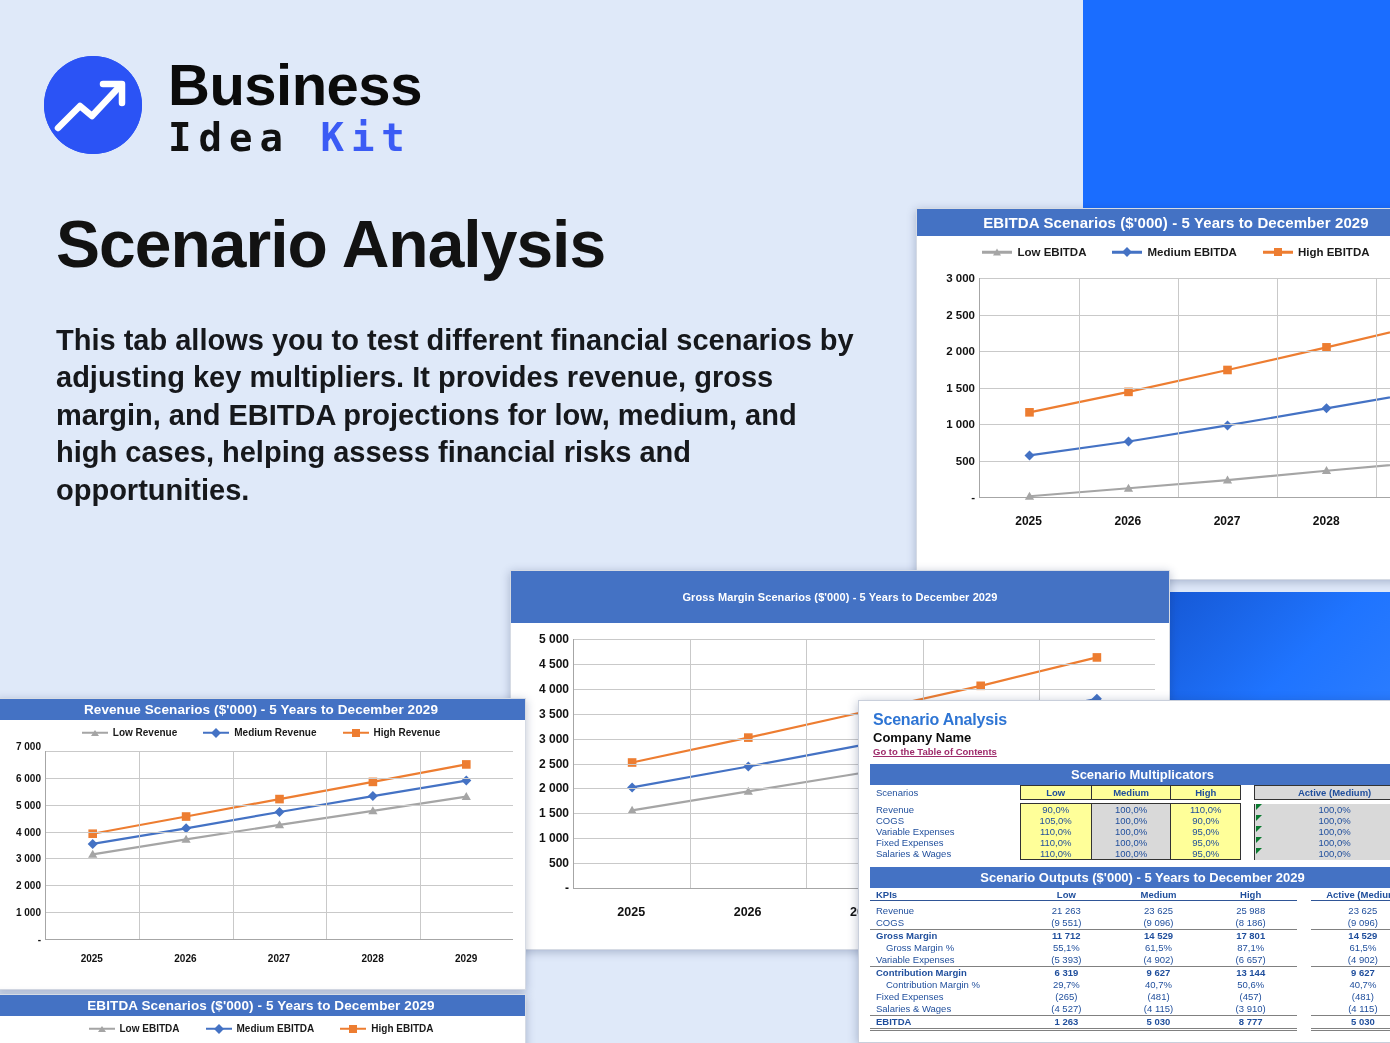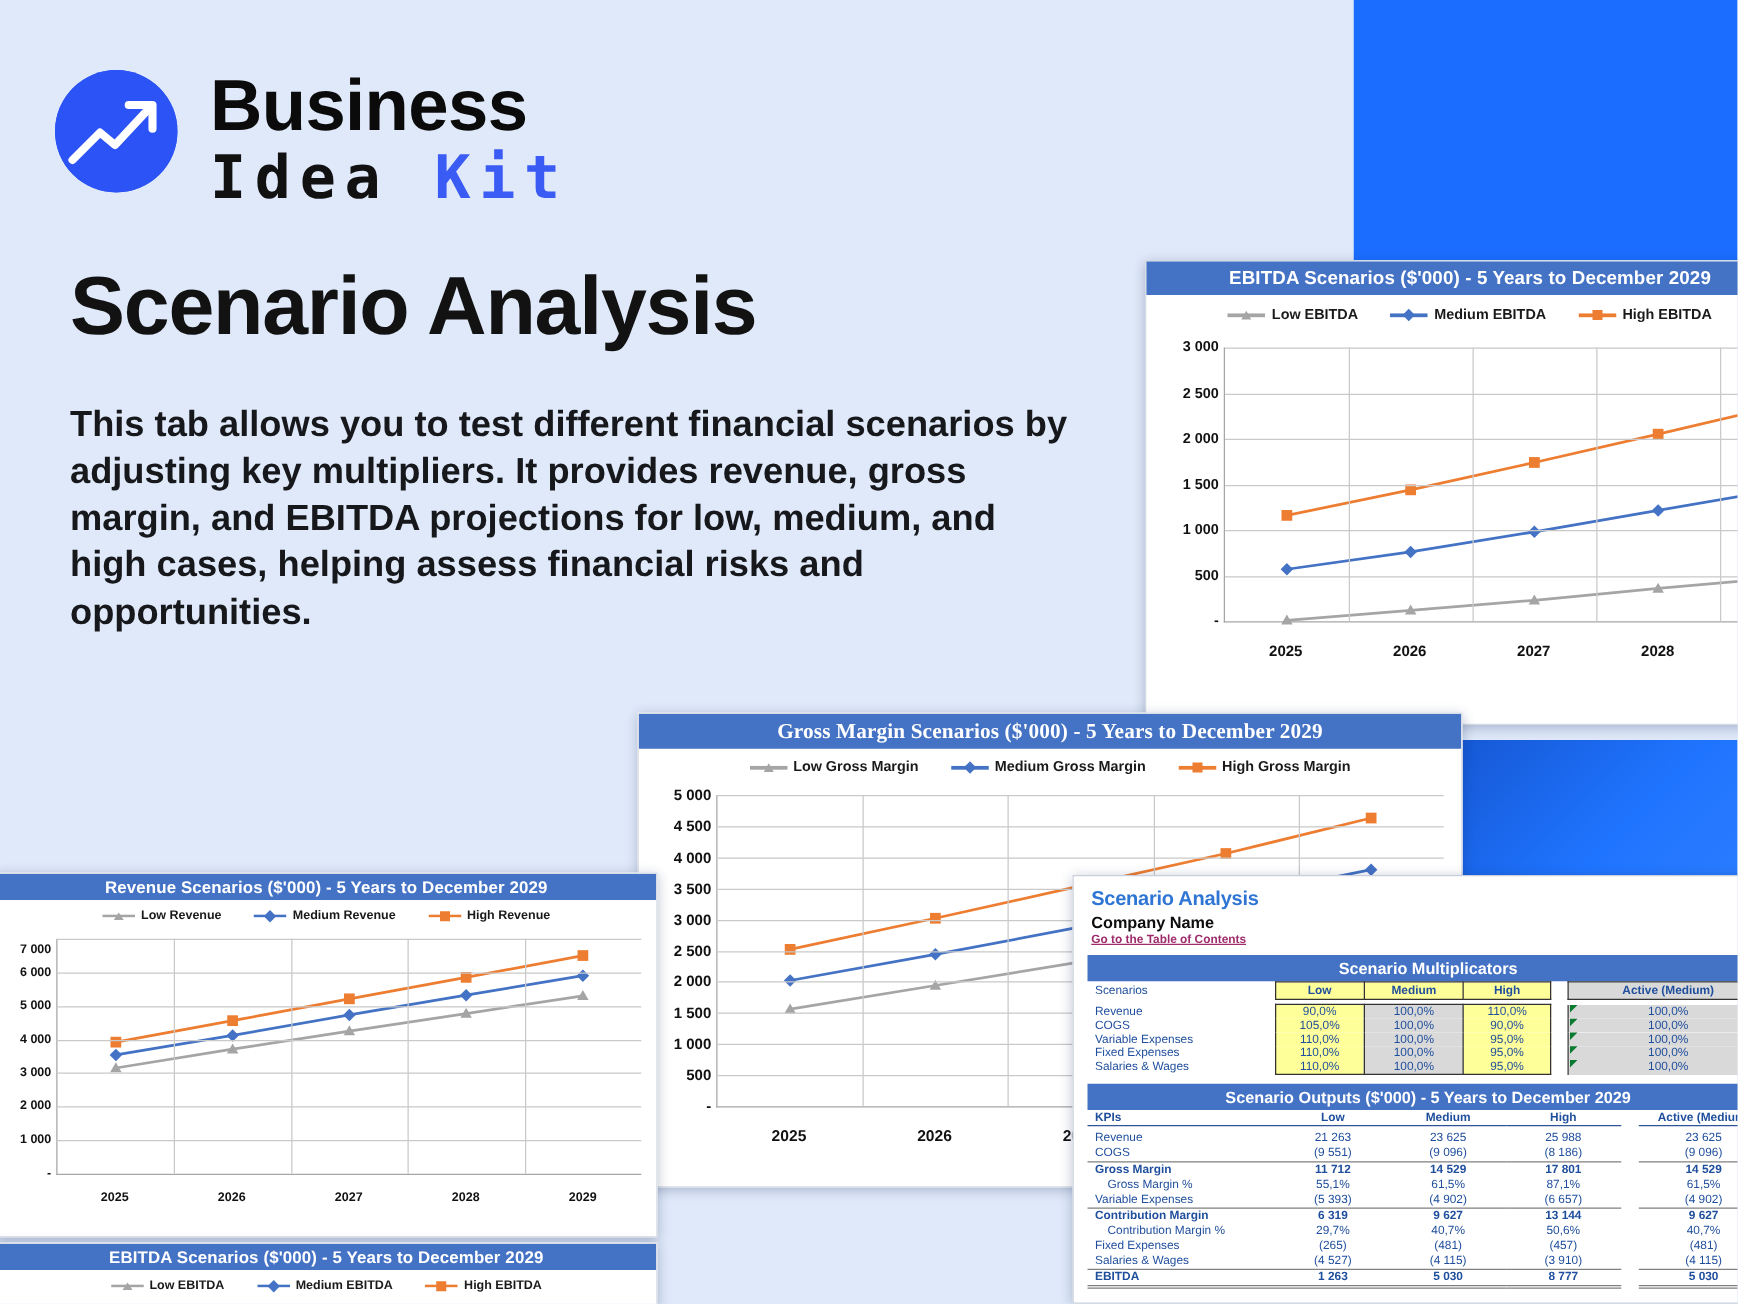--- a/index.html
+++ b/index.html
@@ -26,21 +26,21 @@
   
   .logo-wrap { position: absolute; left: 44px; top: 56px; display: flex; align-items: flex-start; }
   .logo-mark { width: 98px; height: 98px; border-radius: 50%; background: #2b53f5; position: relative; flex: none; }
   .logo-mark svg { position: absolute; inset: 0; }
   .logo-text { margin-left: 26px; line-height: 1; }
   .logo-line1 {
     font-size: 58px; font-weight: 700; color: #0b0b0b; letter-spacing: -0.5px;
     font-family: "Liberation Sans", sans-serif;
   }
   .logo-line2 {
-    font-size: 48px; font-weight: 700; letter-spacing: 7px; margin-top: 4px;
+    font-size: 39px; font-weight: 700; letter-spacing: 7px; margin-top: 4px;
     font-family: "DejaVu Sans Mono", monospace;
   }
   .logo-line2 .dark { color: #111; }
   .logo-line2 .accent { color: #3b5bf5; }
 
   
   .hero-title {
     position: absolute; left: 56px; top: 206px;
     font-size: 66px; font-weight: 700; color: #121212; letter-spacing: -1px;
   }
@@ -237,44 +237,21 @@
           <span>2025</span>
           <span>2026</span>
           <span>2027</span>
           <span>2028</span>
           <span>2029</span>
         </div>
     </div>
   </div>
 
   <div class="chart-panel" style="left:510px; top:570px; width:660px; height:380px;">
-    <div class="chart-title" style="font-size:17px; padding:4px 0;font-family:Liberation Serif, serif;">Gross Margin Scenarios ($'000) - 5 Years to December 2029</div>
-    <div class="chart-legend" style="font-size:11.5px; margin-top:9px;">
-      <div class="legend-item">
-        <span class="legend-swatch">
-          <i style="background:#a5a5a5"></i>
-            <b class="mk-tri" style="border-bottom:7px solid #a5a5a5"></b>
-        </span>
-        <span>Low Gross Margin</span>
-      </div>
-      <div class="legend-item">
-        <span class="legend-swatch">
-          <i style="background:#4472c4"></i>
-            <b class="mk-dia" style="background:#4472c4"></b>
-        </span>
-        <span>Medium Gross Margin</span>
-      </div>
-      <div class="legend-item">
-        <span class="legend-swatch">
-          <i style="background:#ed7d31"></i>
-            <b class="mk-sq" style="background:#ed7d31"></b>
-        </span>
-        <span>High Gross Margin</span>
-      </div>
-    </div>
+    <div class="chart-title" style="font-size:11px; padding:20px 0;">Gross Margin Scenarios ($'000) - 5 Years to December 2029</div>
     <div class="plot-area" style="margin-top:10px; height:300px; position:relative;">
       <div class="y-labels" id="yl-1" style="width:62px; font-size:12px;">
           <span style="top: 255px;">-</span>
           <span style="top: 230.1px;">500</span>
           <span style="top: 205.2px;">1 000</span>
           <span style="top: 180.3px;">1 500</span>
           <span style="top: 155.4px;">2 000</span>
           <span style="top: 130.5px;">2 500</span>
           <span style="top: 105.6px;">3 000</span>
           <span style="top: 80.7px;">3 500</span>
@@ -355,21 +332,21 @@
     </div>
     <div class="plot-area" style="margin-top:8px; height:228px; position:relative;">
       <div class="y-labels" id="yl-2" style="width:48px; font-size:10px;">
           <span style="top: 193px;">-</span>
           <span style="top: 166.143px;">1 000</span>
           <span style="top: 139.286px;">2 000</span>
           <span style="top: 112.429px;">3 000</span>
           <span style="top: 85.5714px;">4 000</span>
           <span style="top: 58.7143px;">5 000</span>
           <span style="top: 31.8571px;">6 000</span>
-          <span style="top: 14px;">7 000</span>
+          <span style="top: 0;">7 000</span>
         </div>
       <div class="grid-box" id="gb-2" style="left:48px; right:12px; top:5px; bottom:34px;">
         <svg class="series-svg" id="sv-2" preserveAspectRatio="none" viewBox="0 0 467 188" width="467" height="188">
             <polyline points="46.7,103.39999999999999 140.1,88.36 233.5,73.85714285714286 326.9,59.89142857142858 420.3,45.65714285714287" fill="none" stroke="#a5a5a5" stroke-width="2.2"></polyline>
             <polygon points="46.7,98.8 42.1,106.8 51.300000000000004,106.8" fill="#a5a5a5"></polygon>
             <polygon points="140.1,83.76 135.5,91.76 144.7,91.76" fill="#a5a5a5"></polygon>
             <polygon points="233.5,69.25714285714287 228.9,77.25714285714287 238.1,77.25714285714287" fill="#a5a5a5"></polygon>
             <polygon points="326.9,55.291428571428575 322.29999999999995,63.291428571428575 331.5,63.291428571428575" fill="#a5a5a5"></polygon>
             <polygon points="420.3,41.05714285714287 415.7,49.05714285714287 424.90000000000003,49.05714285714287" fill="#a5a5a5"></polygon>
             <polyline points="46.7,92.92571428571429 140.1,77.34857142857143 233.5,60.965714285714284 326.9,45.120000000000005 420.3,29.542857142857144" fill="none" stroke="#4472c4" stroke-width="2.2"></polyline>

